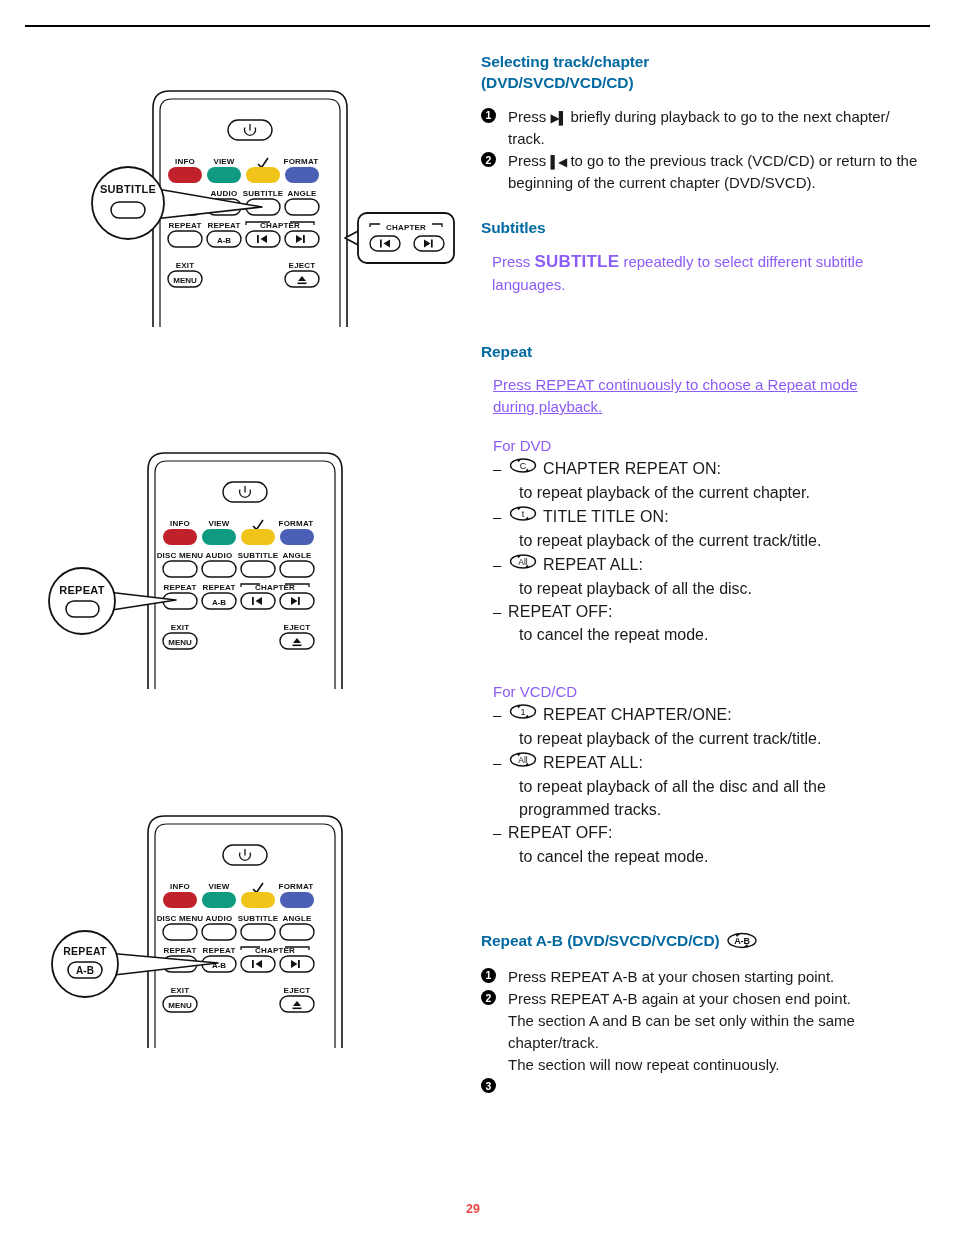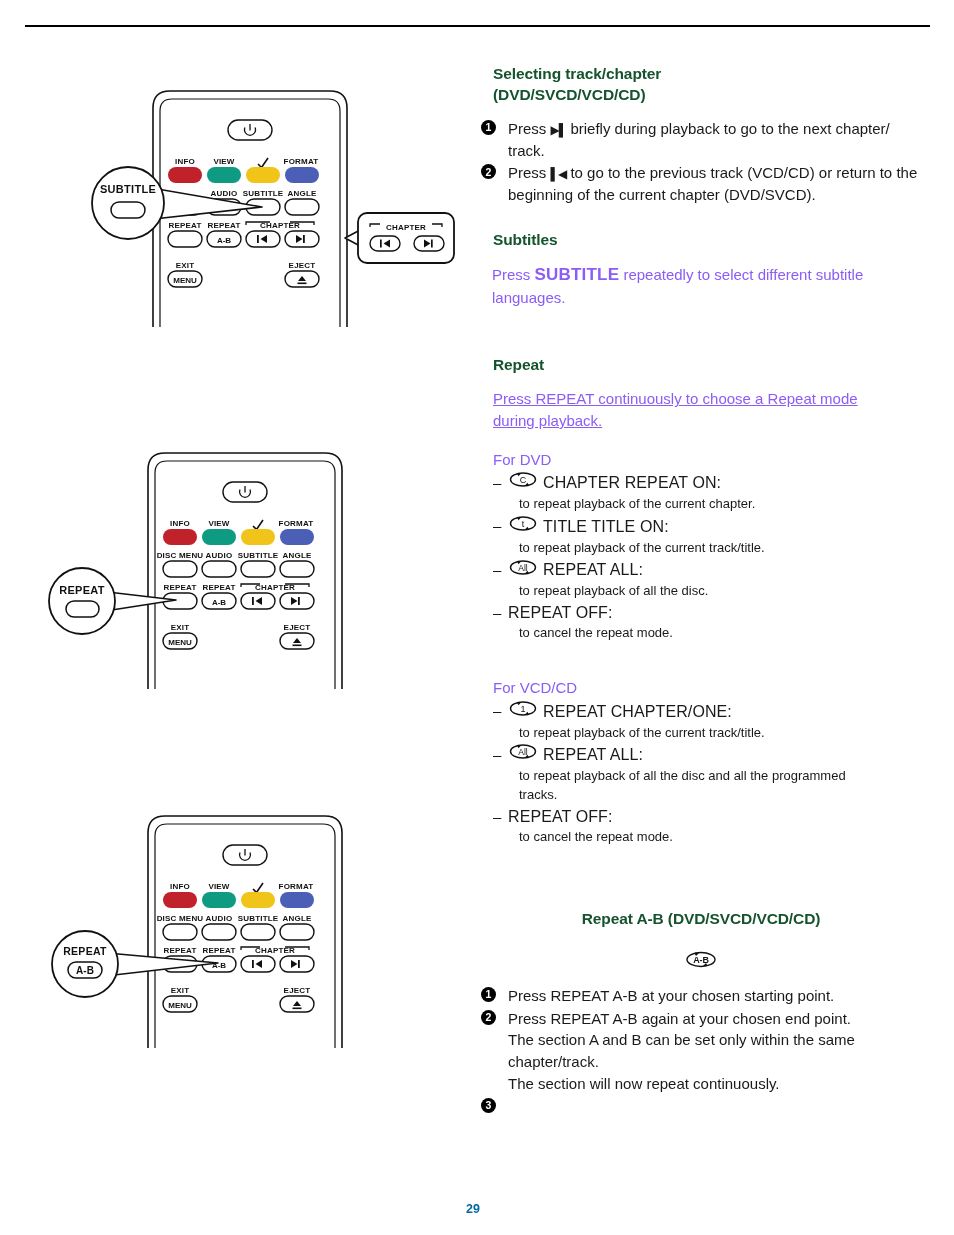--- a/index.html
+++ b/index.html
@@ -10,22 +10,22 @@
     color:#1a1a1a;position:relative;overflow:hidden;
   }
   .page{position:absolute;inset:0;}
 
   
   .top-rule{position:absolute;left:25px;top:25px;width:905px;height:2px;background:#000;}
 
   
   .col-right{position:absolute;left:481px;top:52px;width:440px;}
   h2.sec{
-    font-size:15.5px;font-weight:bold;line-height:1.35;margin:12px;
-    letter-spacing:-0.1px;color:#14532d;
+    font-size:15.5px;font-weight:bold;line-height:1.35;margin:0;
+    letter-spacing:-0.1px;color:#0369a1;
   }
   p.body{font-size:15px;line-height:1.45;margin:0;color:#8b5cf6;}
 
   .numlist{margin:0;padding:0;list-style:none;}
   .numlist li{
     position:relative;padding-left:27px;font-size:15px;line-height:1.45;
     margin-bottom:1px;
   }
   .numbadge{
     position:absolute;left:0;top:2px;width:15px;height:15px;border-radius:50%;
@@ -34,29 +34,29 @@
   }
   .subtitle-strong{font-weight:bold;font-size:17px;letter-spacing:0.2px;}
 
   
   .glyph{font-size:12px;letter-spacing:-1px;}
 
   
   .dashlist{margin:0;padding:0;list-style:none;}
   .dashrow{display:flex;align-items:center;font-size:15px;line-height:1.45;}
   .dash{width:15px;flex:0 0 15px;}
-  .dashdesc{font-size:13px;line-height:1.45;padding-left:26px;}
+  .dashdesc{font-size:16px;line-height:1.45;padding-left:26px;}
   .modelabel{font-size:16px;letter-spacing:0.1px;}
 
   
   .rep-icon{display:inline-block;vertical-align:-4px;margin-right:5px;}
 
   
   .pageno{
-    position:absolute;left:466px;top:1202px;font-size:12.5px;font-weight:bold;color:#0369a1;
+    position:absolute;left:466px;top:1202px;font-size:12.5px;font-weight:bold;color:#ef4444;
   }
 
   
   .remote-wrap{position:absolute;}
   .remote-svg{display:block;}
 
   
 </style>
 </head>
 <body>
@@ -470,21 +470,21 @@
       </div>
       <div>
         <div class="dashrow">
           <span class="dash">–</span>
           <span class="modelabel">REPEAT OFF:</span>
         </div>
         <div class="dashdesc">to cancel the repeat mode.</div>
       </div>
     </div>
 
-    <h2 class="sec" style="margin-top:62px;display:flex;align-items:center;gap:19px;flex-direction:column;">
+    <h2 class="sec" style="margin-top:62px;display:flex;align-items:center;gap:5px;">
       <span>Repeat A-B (DVD/SVCD/VCD/CD)</span>
       <span>
         <svg width="34" height="21" viewBox="0 0 34 21" style="vertical-align:-4px;">
             <ellipse cx="17" cy="10.5" rx="14" ry="7" fill="none" stroke="#111" stroke-width="1.4"></ellipse>
             <path d="M10.5 4.2 L15.5 3.4 L12 7 Z" fill="#111"></path>
             <path d="M23.5 16.8 L18.5 17.6 L22 14 Z" fill="#111"></path>
             <text x="17" y="14" font-family="Liberation Sans, sans-serif" font-size="9" fill="#111" text-anchor="middle">A-B</text>
           </svg>
       </span>
     </h2>

